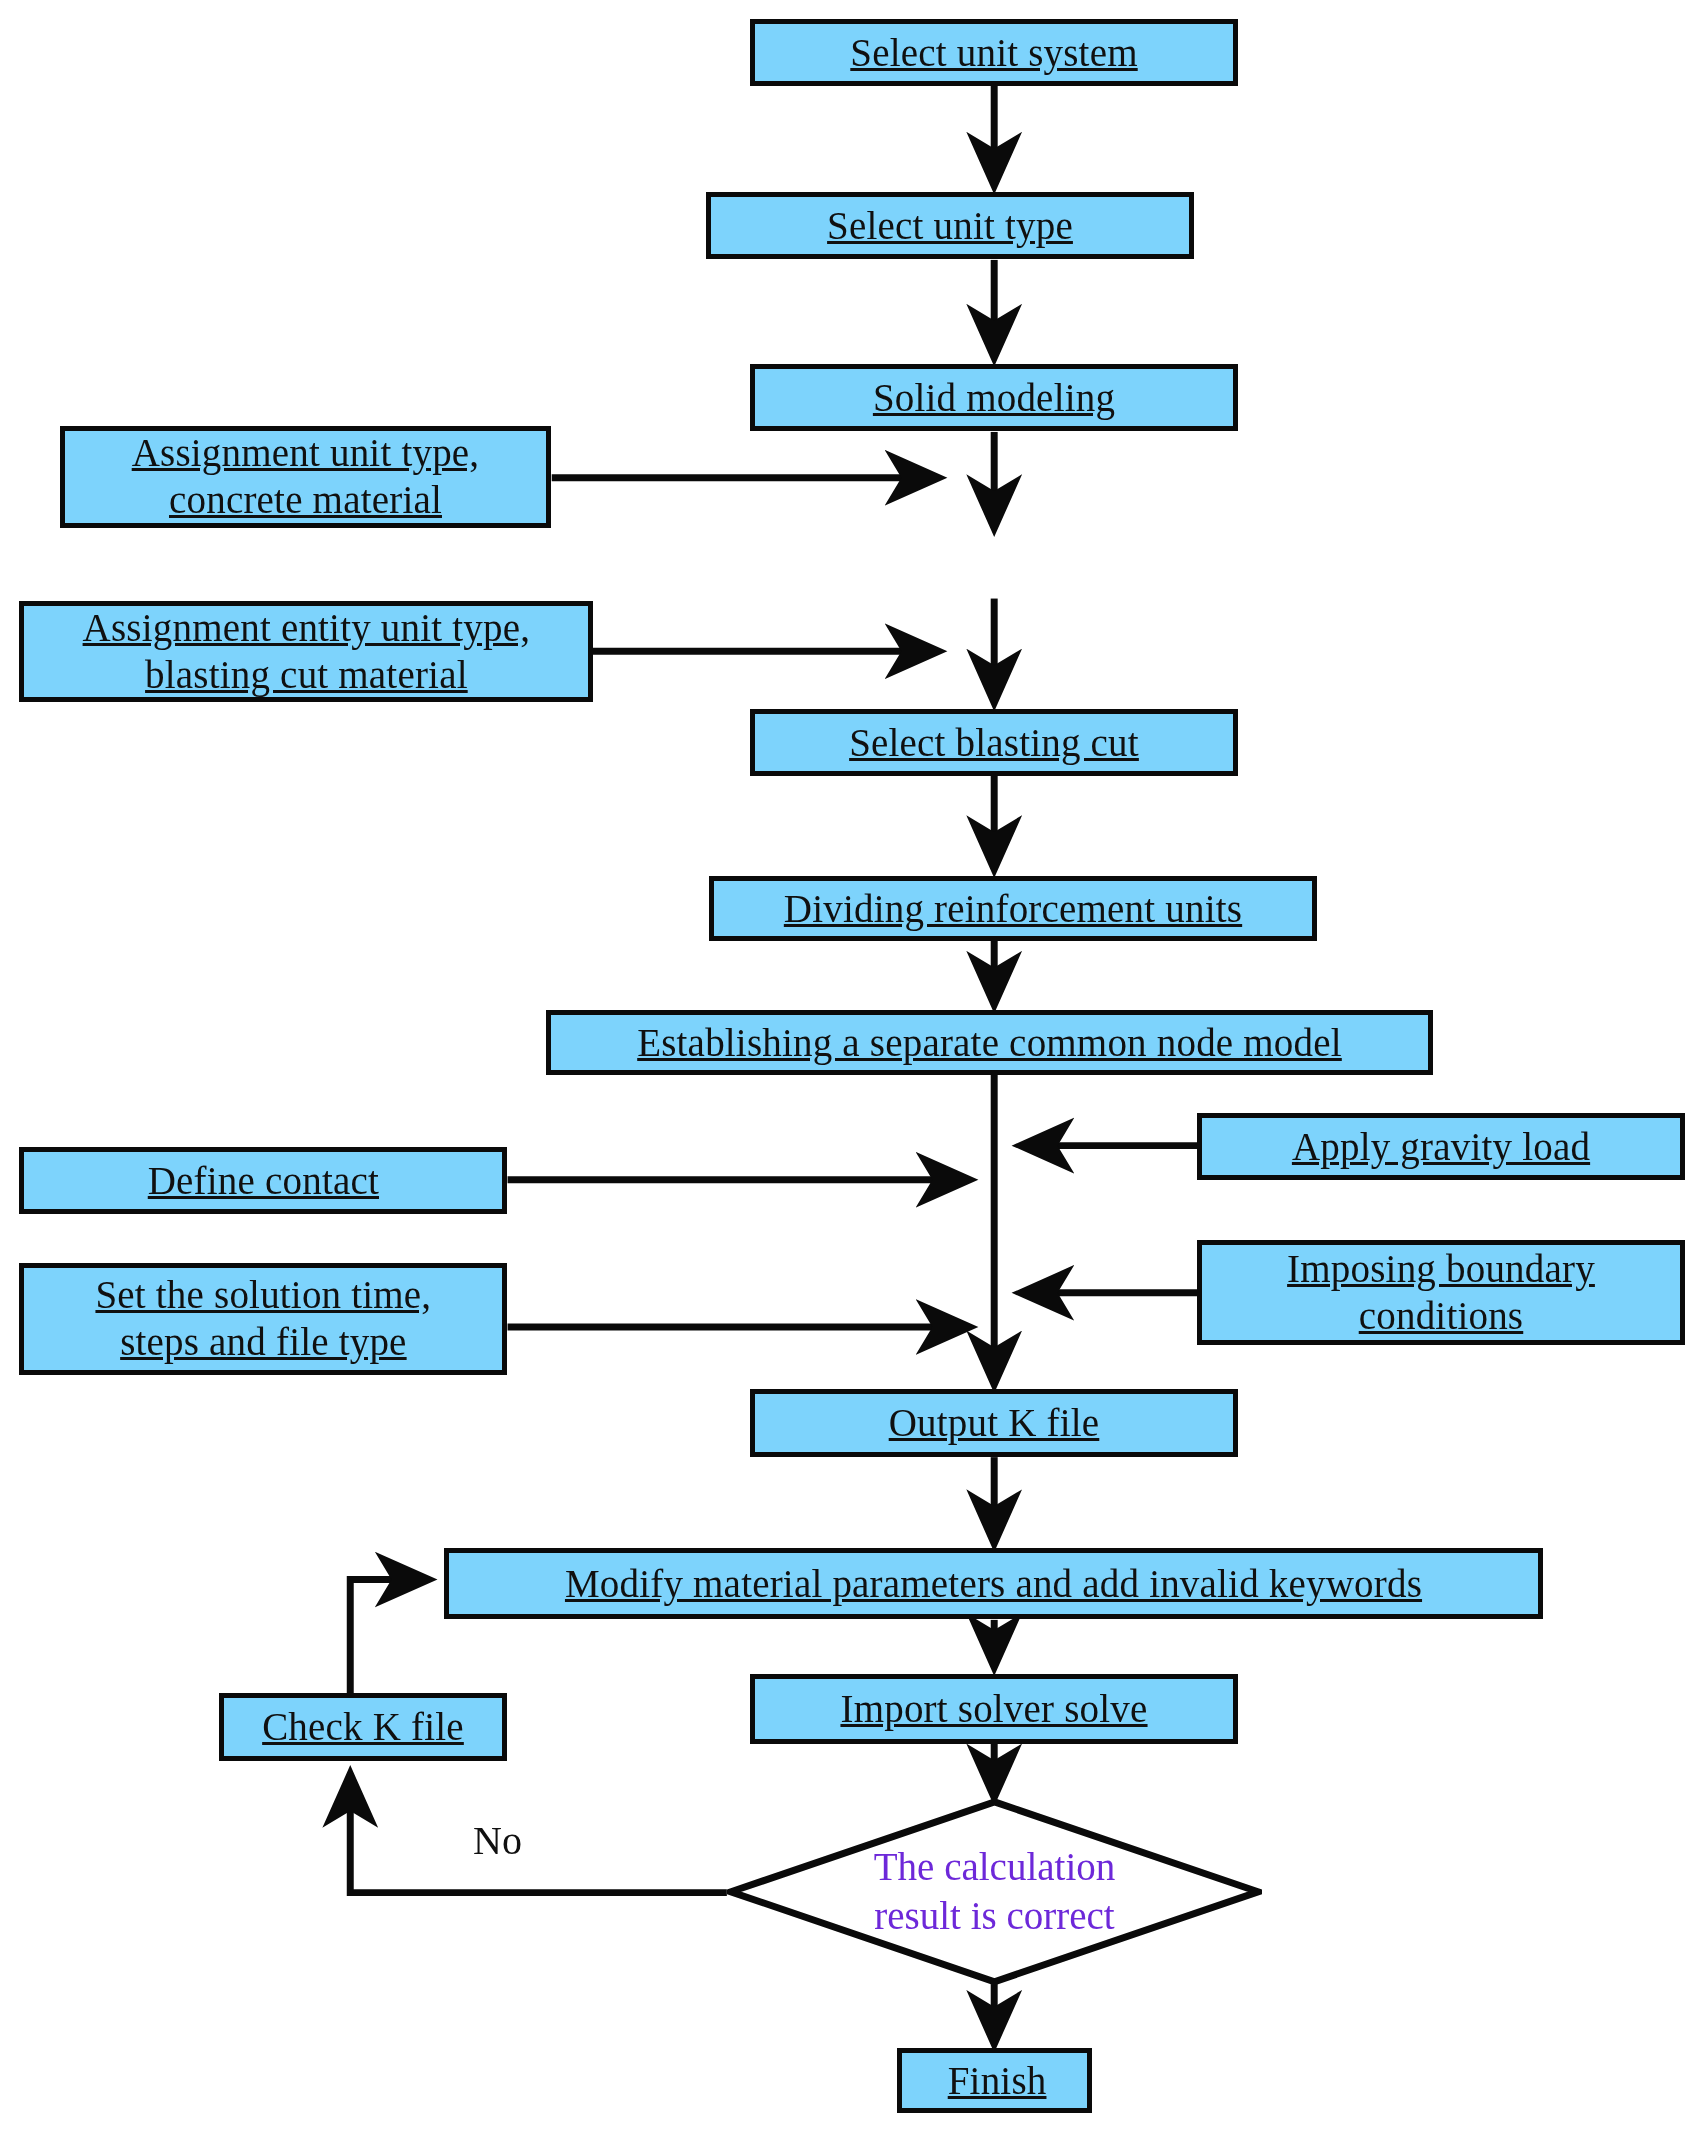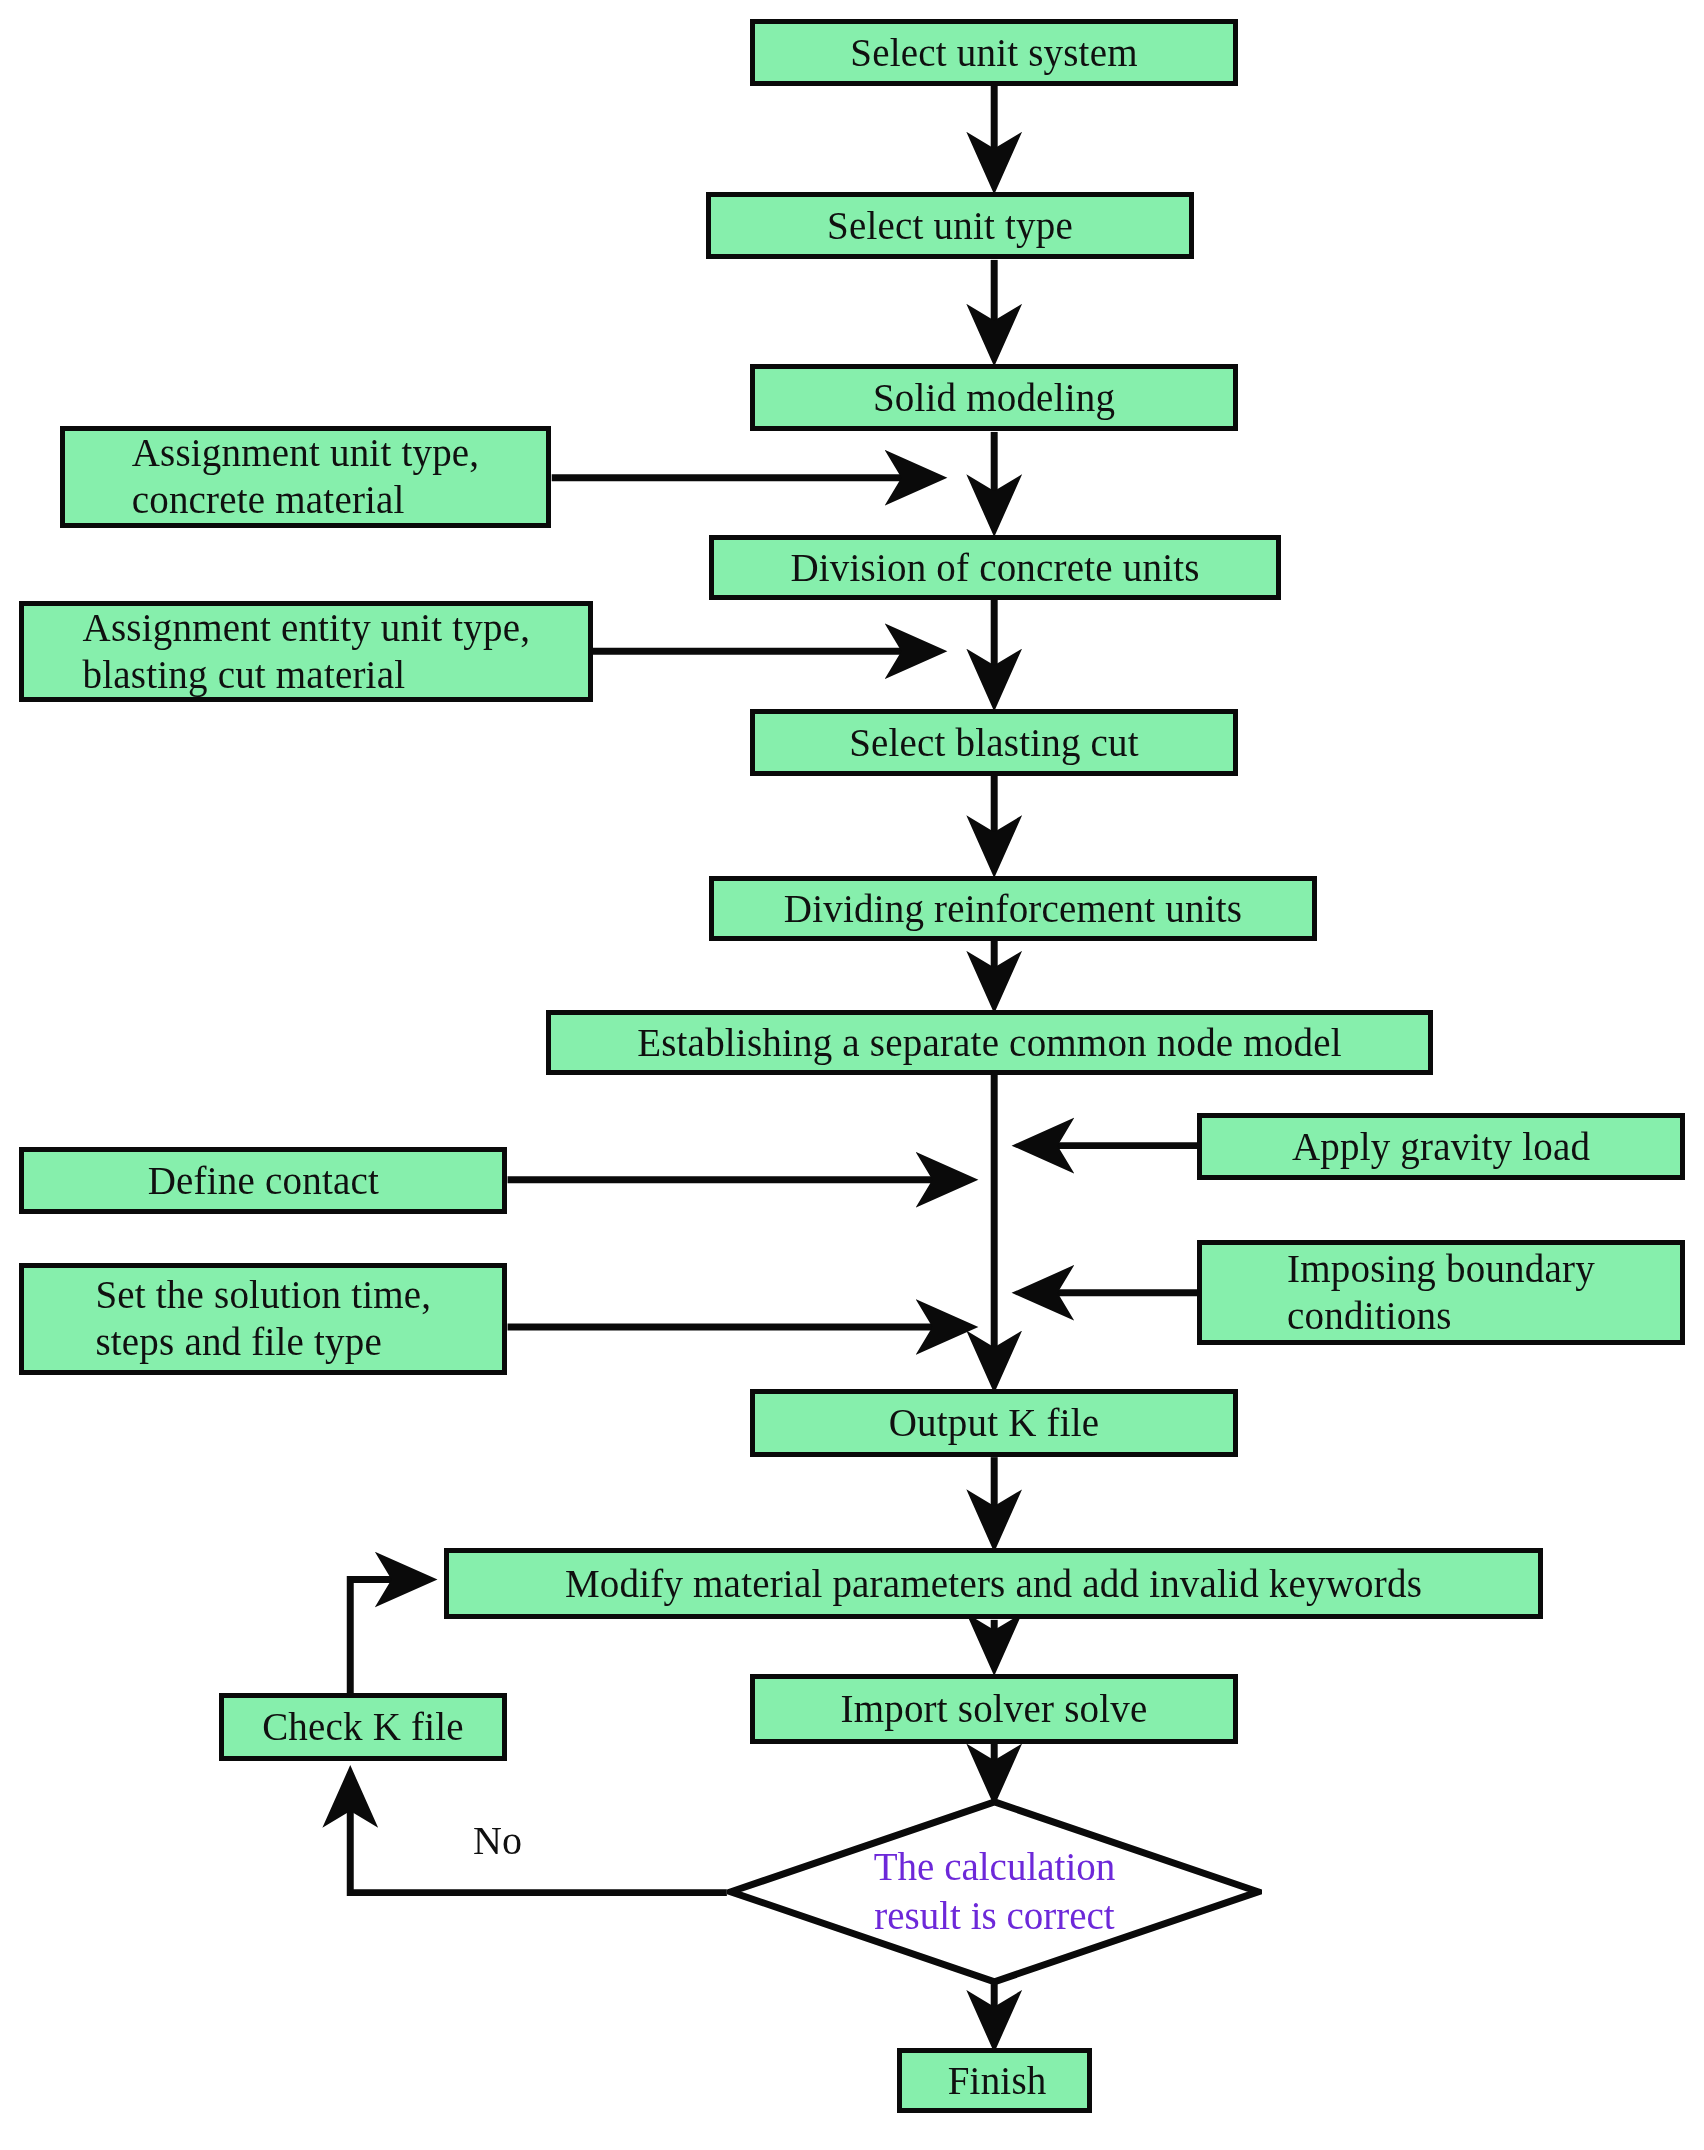--- a/index.html
+++ b/index.html
@@ -8,30 +8,32 @@
     width:1704px;
     height:2151px;
     background:#ffffff;
     overflow:hidden;
     font-family:"Liberation Serif", "DejaVu Serif", serif;
   }
   .node{
     position:absolute;
     box-sizing:border-box;
     border:5.4px solid #0a0a0a;
-    background:#86efac;
+    background:#7dd3fc;
     display:flex;
     align-items:center;
     justify-content:center;
+    text-align:center;
     color:#101010;
     font-size:39px;
     line-height:1.12;
     letter-spacing:0.2px;
     padding:0 7.8px;
     white-space:pre-line;
+    text-decoration:underline;
   }
   .node.two-line{ font-size:39px; line-height:1.2; }
   .diamond-wrap{
     position:absolute;
     display:flex;
     align-items:center;
     justify-content:center;
   }
   .diamond-shape{ position:absolute; inset:0; }
   .diamond-label{
@@ -99,21 +101,20 @@
 
   <div class="node" style="left:750px; top:19.4px; width:488px; height:67px;">Select unit system</div>
 
   <div class="node" style="left:706px; top:192px; width:488px; height:67px;">Select unit type</div>
 
   <div class="node" style="left:750px; top:364px; width:488px; height:67px;">Solid modeling</div>
 
   <div class="node two-line" style="left:60px; top:426px; width:491px; height:102px;">Assignment unit type,
 concrete material</div>
 
-  <div class="node" style="left:709px; top:535px; width:572px; height:65px;">Division of concrete units</div>
 
   <div class="node two-line" style="left:19.4px; top:601px; width:574px; height:101px;">Assignment entity unit type,
 blasting cut material</div>
 
   <div class="node" style="left:750px; top:709px; width:488px; height:67px;">Select blasting cut</div>
 
   <div class="node" style="left:709px; top:876px; width:608px; height:65px;">Dividing reinforcement units</div>
 
   <div class="node" style="left:546px; top:1010px; width:887px; height:65px;">Establishing a separate common node model</div>
 

